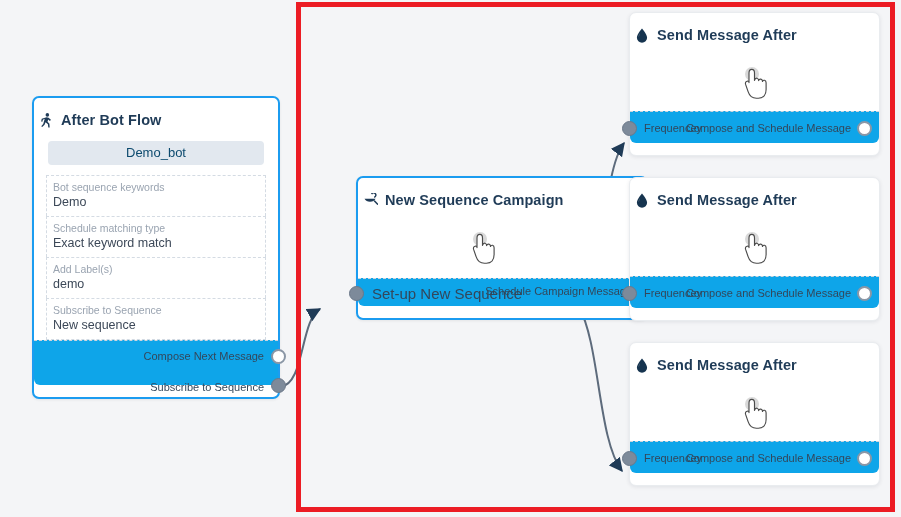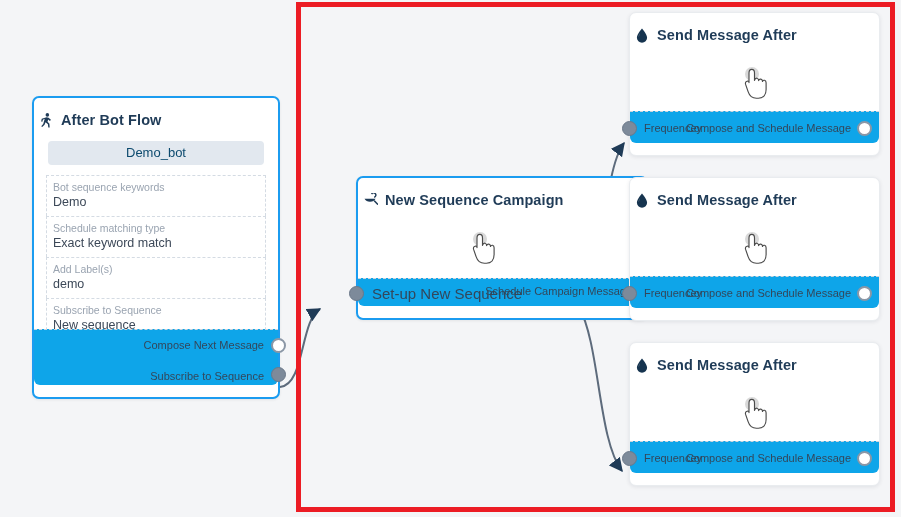--- a/index.html
+++ b/index.html
@@ -230,21 +230,21 @@
       <div class="field">
         <div class="field-label">Add Label(s)</div>
         <div class="field-value">demo</div>
       </div>
       <div class="field">
         <div class="field-label">Subscribe to Sequence</div>
         <div class="field-value">New sequence</div>
       </div>
     </div>
 
-    <div class="node-footer" style="height:56px;">
+    <div class="node-footer" style="height:45px;">
       <div class="port-row" style="height:30px;">
         <span class="port-label">Compose Next Message</span>
         <span class="port-dot hollow" style="right:-8px; top:8px;"></span>
       </div>
       <div class="port-row" style="height:31px;">
         <span class="port-label">Subscribe to Sequence</span>
         <span class="port-dot filled" style="right:-8px; top:7px;"></span>
       </div>
     </div>
   </div>

